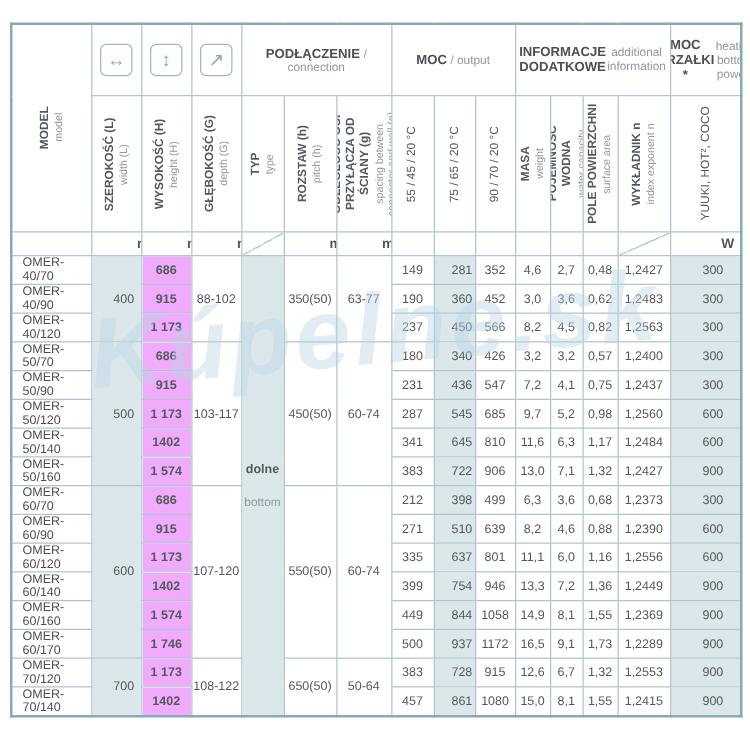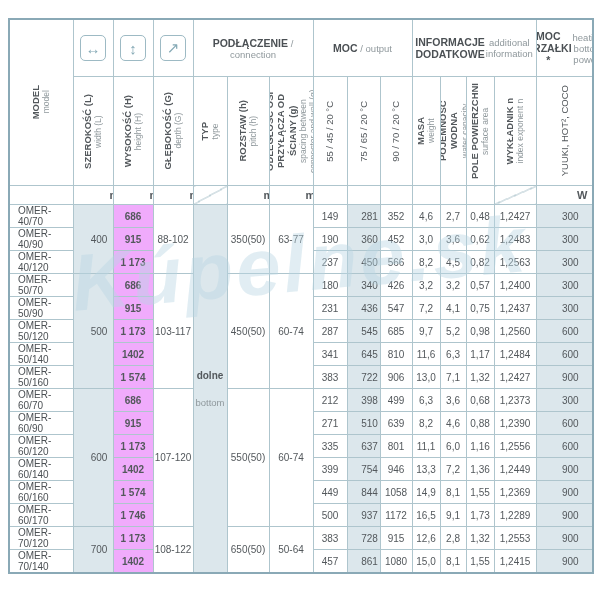--- a/index.html
+++ b/index.html
@@ -443,21 +443,21 @@
           <td class="model">OMER-70/120</td>
           <td class="shade" rowspan="2">700</td>
           <td class="shade2">1 173</td>
           <td rowspan="2">108-122</td>
           <td rowspan="2">650(50)</td>
           <td rowspan="2">50-64</td>
           <td>383</td>
           <td class="shade">728</td>
           <td>915</td>
           <td>12,6</td>
-          <td>2,8</td>
+          <td>6,7</td>
           <td>1,32</td>
           <td>1,2553</td>
           <td class="shade">900</td>
         </tr>
         <tr>
           <td class="model">OMER-70/140</td>
           <td class="shade2">1402</td>
           <td>457</td>
           <td class="shade">861</td>
           <td>1080</td>

